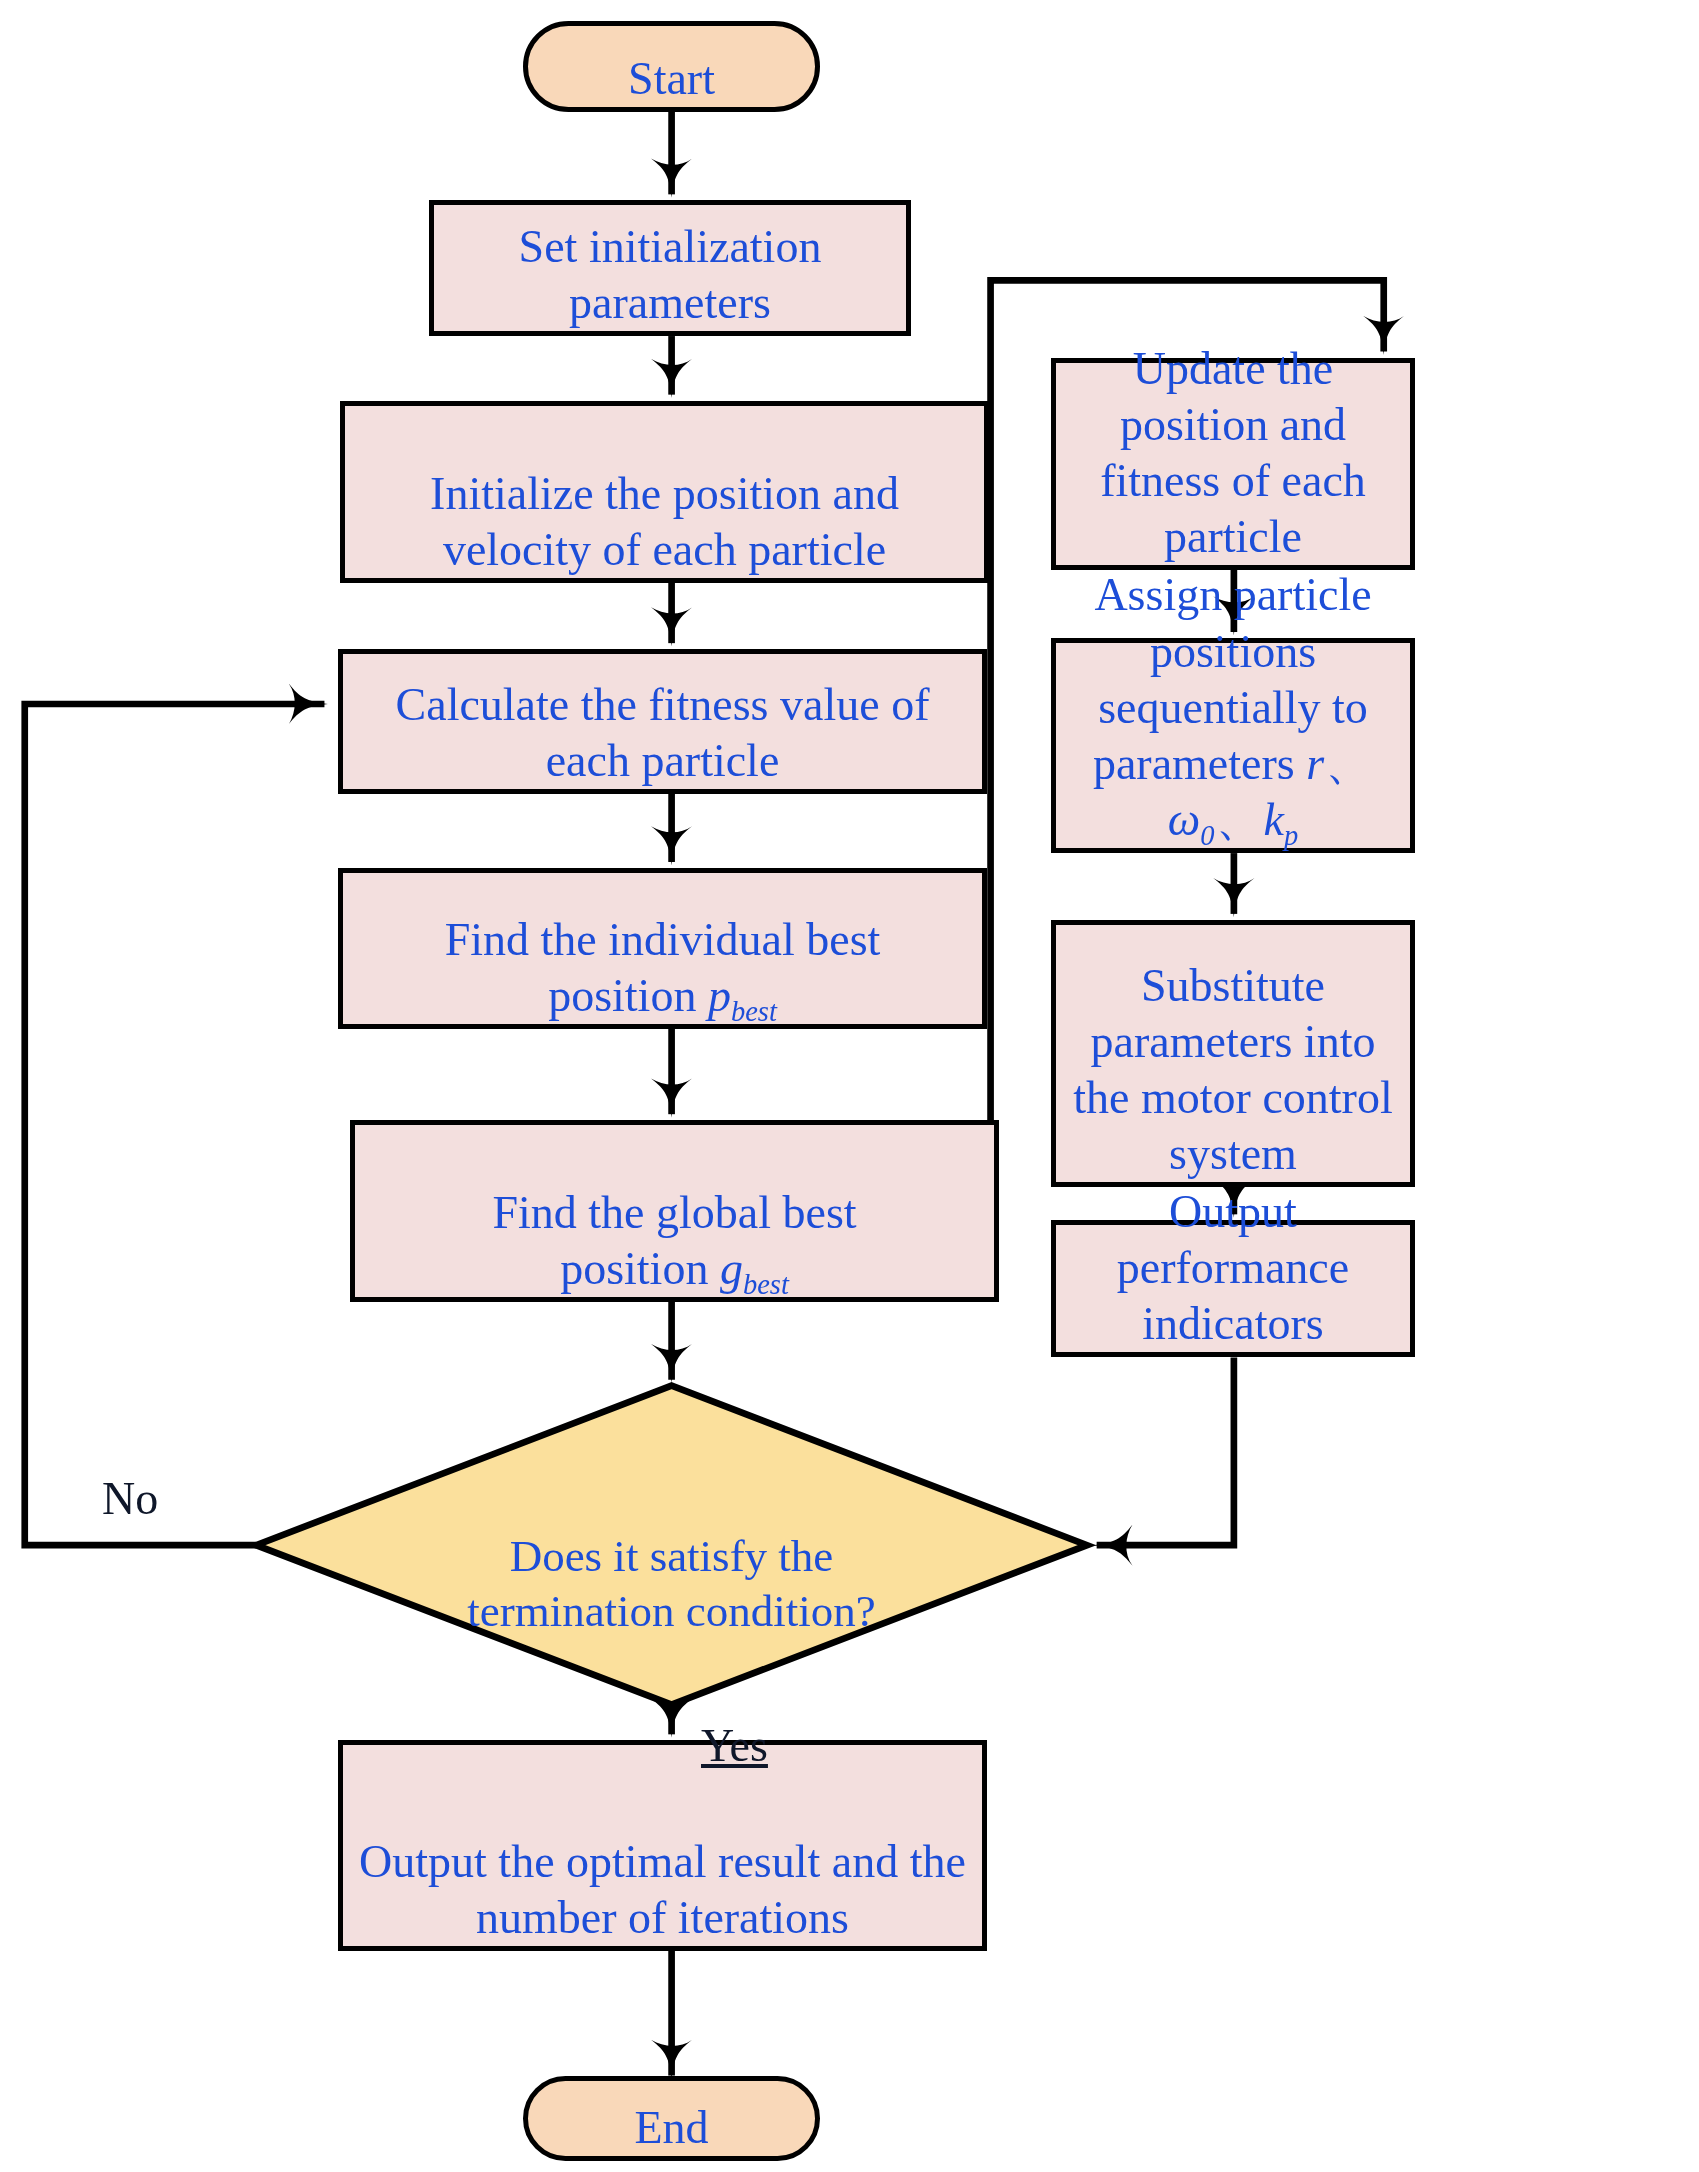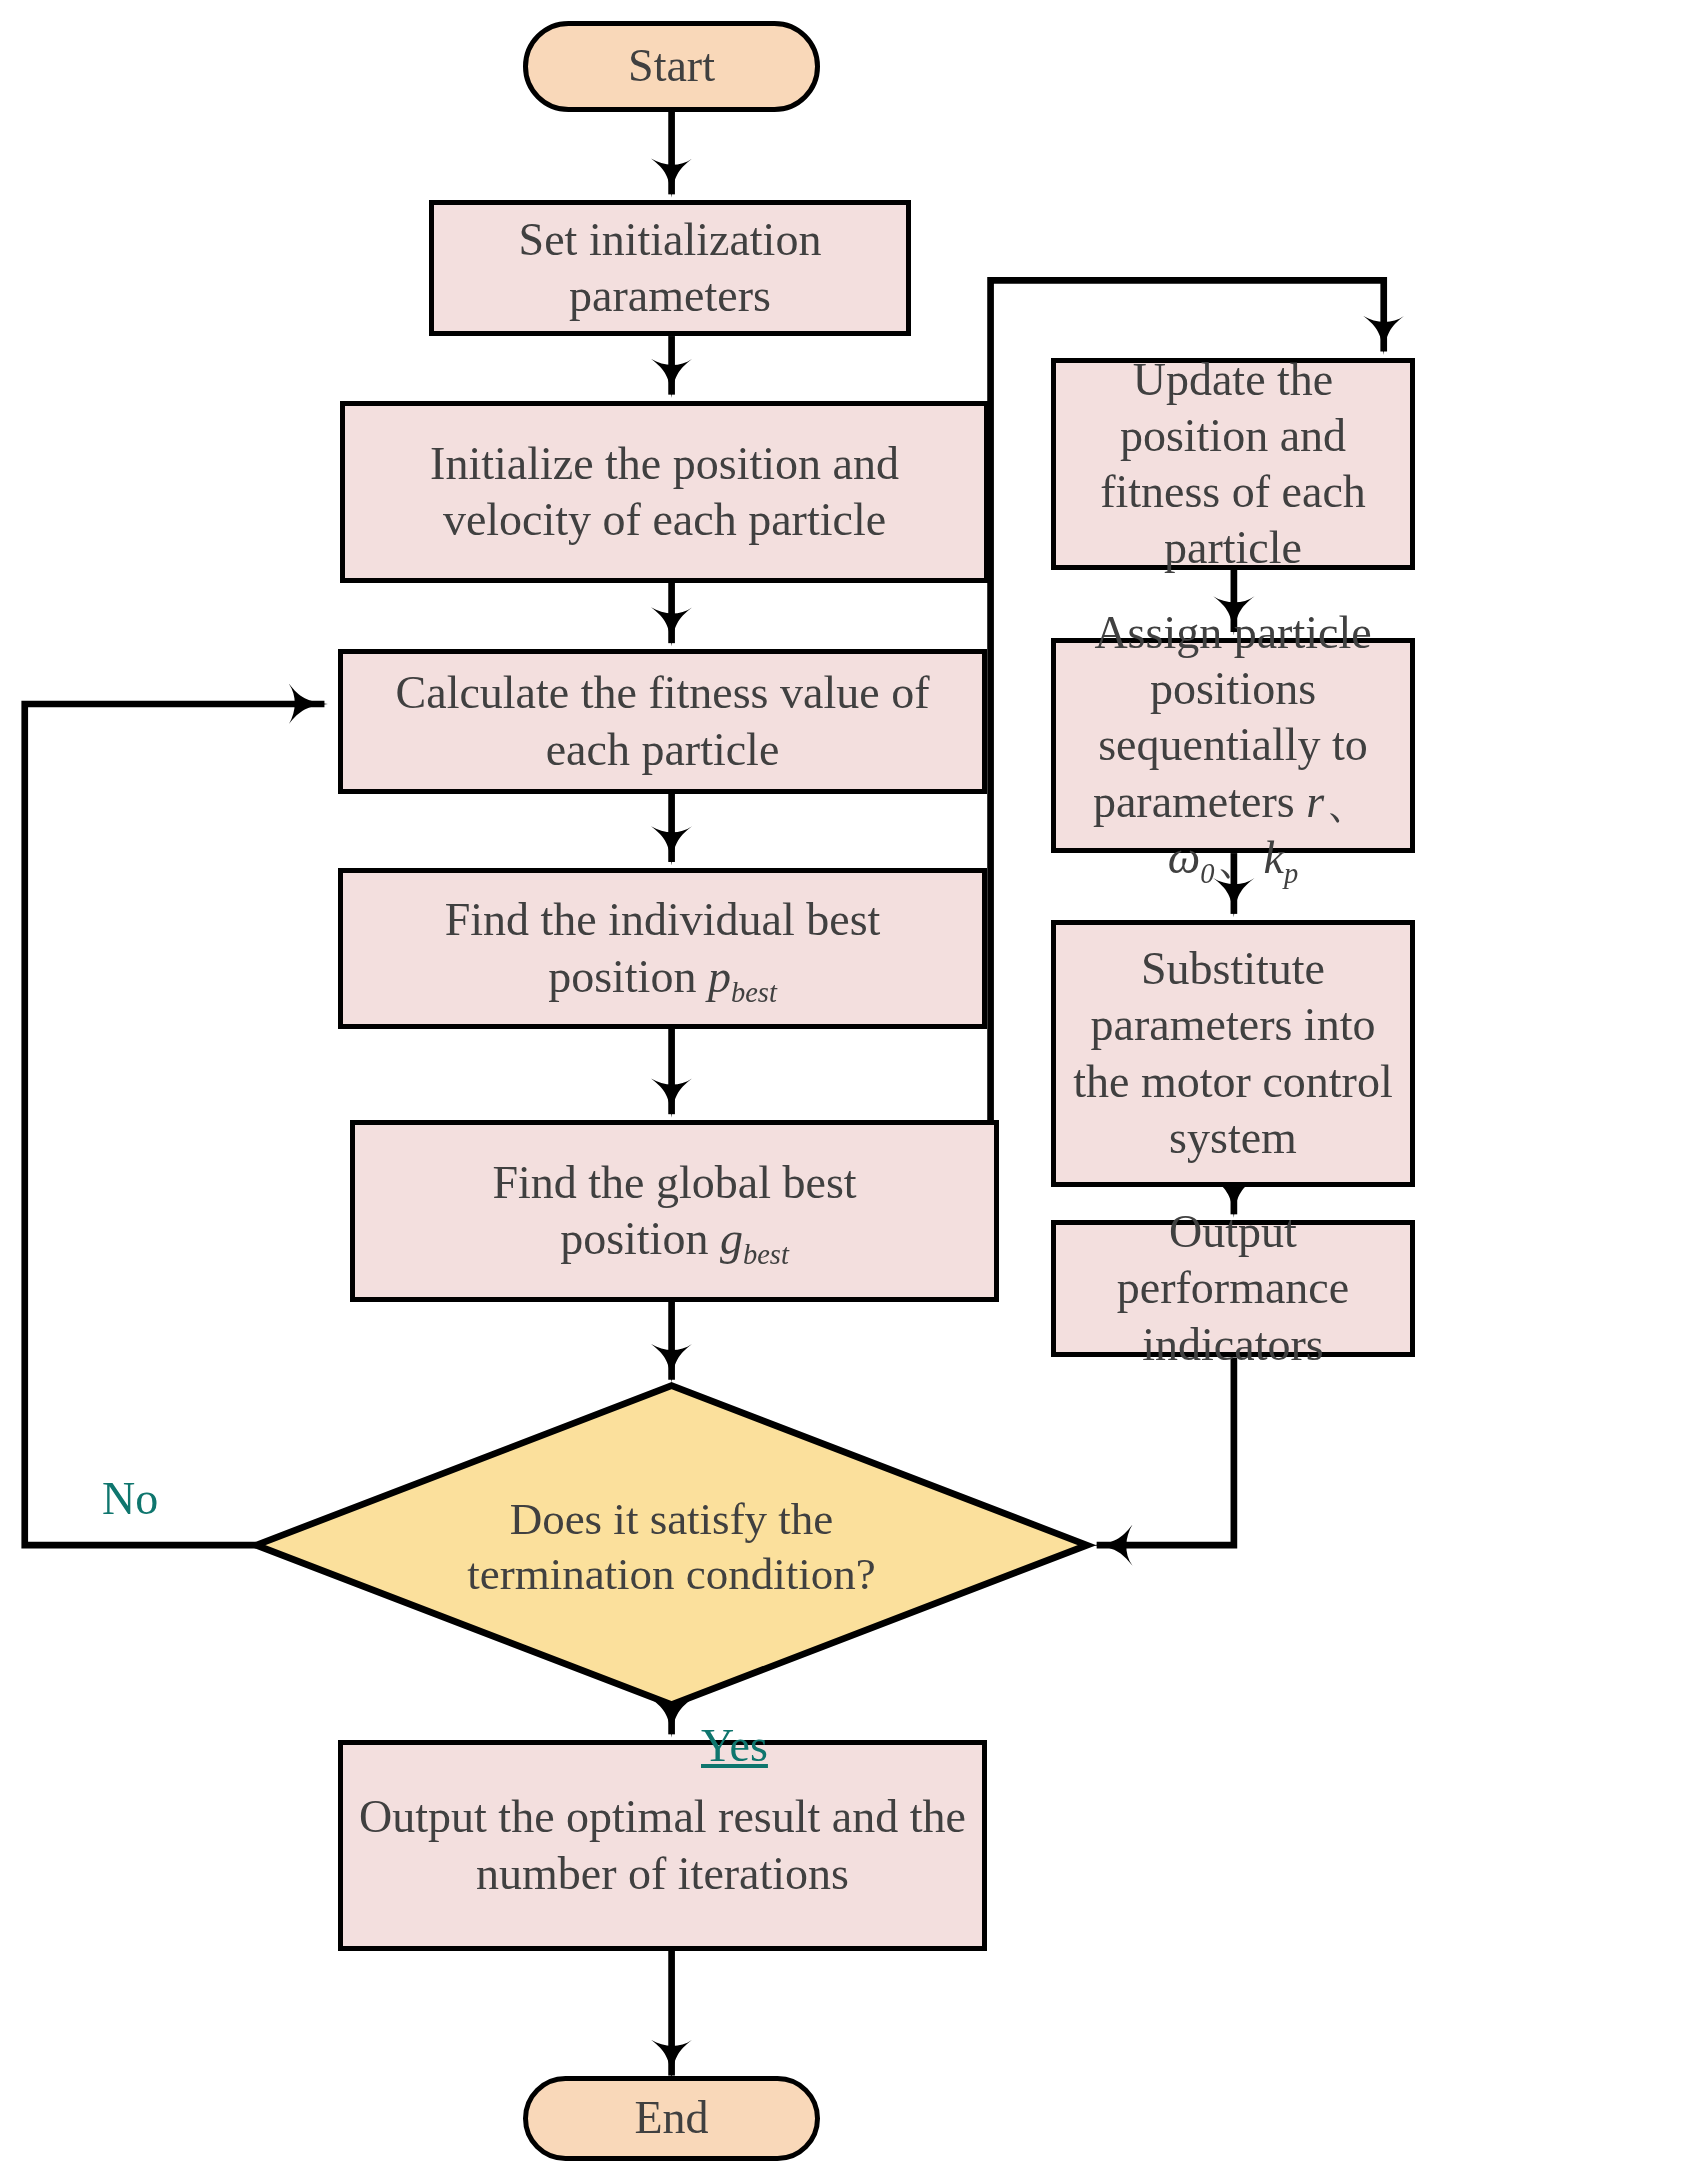--- a/index.html
+++ b/index.html
@@ -22,24 +22,24 @@
     position: absolute;
     left: 0;
     top: 0;
     width: 1700px;
     height: 2172px;
   }
   .node {
     position: absolute;
     box-sizing: border-box;
     display: flex;
-    align-items: center;
+    align-items: flex-end;
     justify-content: center;
     text-align: center;
-    color: #404040;
+    color: #1d4ed8;
     line-height: 1.22;
     z-index: 3;
     pointer-events: auto;
   }
   .node-process {
     border: 5.2px solid #000000;
     background: #F3DFDE;
     font-size: 46px;
   }
   .node-terminal {
@@ -49,21 +49,21 @@
     font-size: 46px;
   }
   .node-decision-text {
     background: transparent;
     border: none;
     font-size: 45px;
     z-index: 4;
   }
   .edge-label {
     position: absolute;
-    color: #0f766e;
+    color: #0f172a;
     font-size: 46px;
     line-height: 1;
     z-index: 5;
     background: transparent;
     white-space: nowrap;
   }
   .ital {
     font-style: italic;
   }
   .sub {

